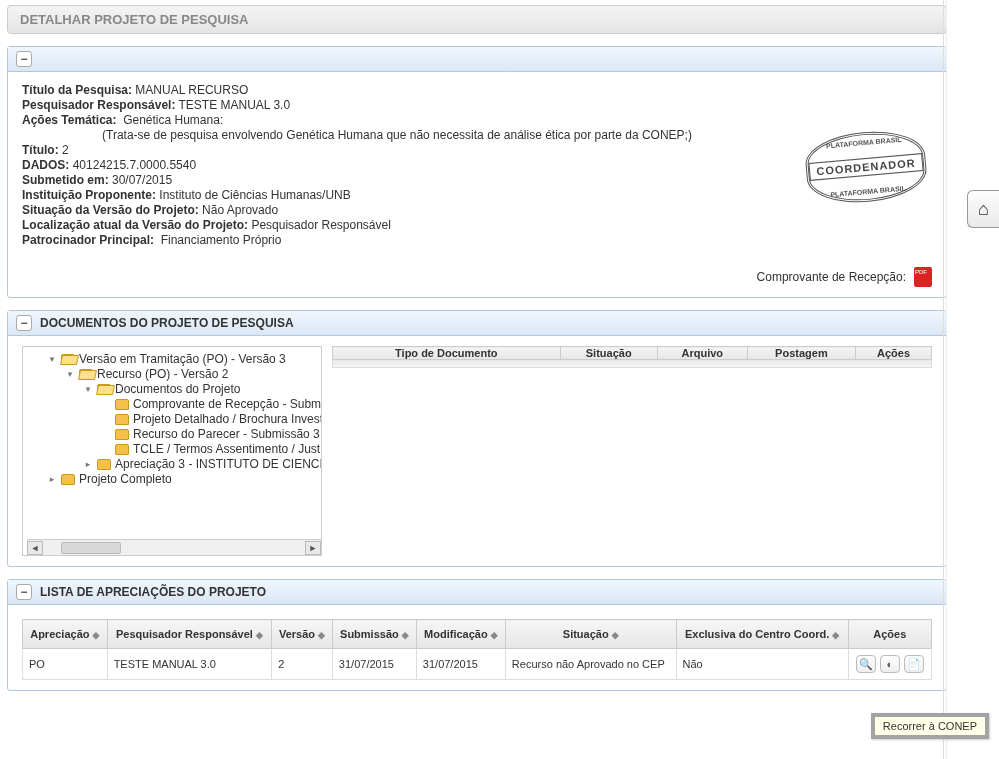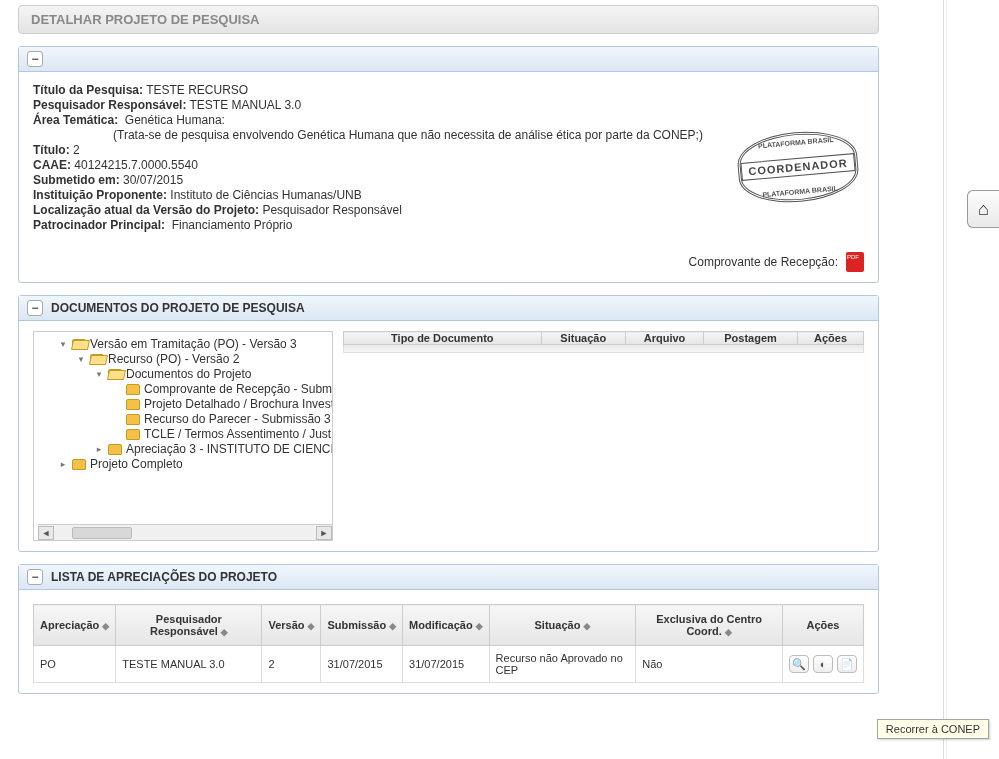--- a/index.html
+++ b/index.html
@@ -1,18 +1,18 @@
 <!DOCTYPE html>
 <html><head>
 <meta charset="utf-8">
 <style>
   * { box-sizing: border-box; }
   body { margin:0; font-family: Arial, sans-serif; font-size:12px; color:#333; background:#fff; }
   .page { width:999px; height:759px; position:relative; overflow:hidden; }
-  .content-area { width:861px; margin-left:18px; }
+  .content-area { width:940px; margin-left:7px; }
   .page-title-bar {
     background: linear-gradient(#f4f4f4,#e4e4e4);
     border:1px solid #ccc; border-radius:4px;
     padding:6px 12px; font-weight:bold; color:#888; font-size:13px;
     margin-top:5px;
   }
   .panel { border:1px solid #b5c7de; border-radius:3px; margin-top:12px; background:#fff; }
   .panel-header {
     background: linear-gradient(#f0f6fc,#dbe7f4);
     border-bottom:1px solid #b5c7de;
@@ -65,49 +65,50 @@
   .actions-cell { display:flex; gap:4px; justify-content:center; }
   .act-btn { width:20px; height:18px; border:1px solid #bbb; border-radius:4px; background:linear-gradient(#fff,#eee); display:flex; align-items:center; justify-content:center; font-size:11px; cursor:pointer; color:#555; }
   .right-tab {
     position:absolute; right:0; top:190px; width:32px; height:38px;
     border:1px solid #999; border-right:none; border-radius:6px 0 0 6px;
     background:linear-gradient(#fdfdfd,#e9e9e9);
     display:flex; align-items:center; justify-content:center; font-size:18px;
   }
   .tooltip {
     position:absolute; right:10px; bottom:20px;
-    border:1px solid #a3a3a3; background:#ffffe8; padding:3px 8px; font-size:11px;
+    border:4px solid #a3a3a3; background:#ffffe8; padding:3px 8px; font-size:11px;
     box-shadow:1px 1px 2px rgba(0,0,0,0.2);
   }
   .vr { position:absolute; right:55px; top:0; bottom:0; width:1px; background:#ddd; }
   .vr2 { position:absolute; right:52px; top:0; bottom:0; width:1px; background:#eee; }
 </style>
 </head>
 <body>
 
 <div class="page">
   <div class="vr"></div>
     <div class="vr2"></div>
   <div class="content-area">
 
     <div class="page-title-bar">DETALHAR PROJETO DE PESQUISA</div>
 
     <div class="panel">
       <div class="panel-header">
         <span class="toggle-btn">−</span>
       </div>
       <div class="panel-body">
-        <div class="meta-line"><b>Título da Pesquisa:</b> <span>TESTE RECURSO</span></div>
+        <div class="meta-line"><b>Título da Pesquisa:</b> <span>MANUAL RECURSO</span></div>
         <div class="meta-line"><b>Pesquisador Responsável:</b> <span>TESTE MANUAL 3.0</span></div>
-        <div class="meta-line"><b>Área Temática:</b>&nbsp;&nbsp;<span>Genética Humana:</span></div>
+        <div class="meta-line"><b>Ações Temática:</b>&nbsp;&nbsp;<span>Genética Humana:</span></div>
         <div class="meta-line indent"><span>(Trata-se de pesquisa envolvendo Genética Humana que não necessita de análise ética por parte da CONEP;)</span></div>
         <div class="meta-line"><b>Título:</b> <span>2</span></div>
-        <div class="meta-line"><b>CAAE:</b> <span>40124215.7.0000.5540</span></div>
+        <div class="meta-line"><b>DADOS:</b> <span>40124215.7.0000.5540</span></div>
         <div class="meta-line"><b>Submetido em:</b> <span>30/07/2015</span></div>
         <div class="meta-line"><b>Instituição Proponente:</b> <span>Instituto de Ciências Humanas/UNB</span></div>
+        <div class="meta-line"><b>Situação da Versão do Projeto:</b> <span>Não Aprovado</span></div>
         <div class="meta-line"><b>Localização atual da Versão do Projeto:</b> <span>Pesquisador Responsável</span></div>
         <div class="meta-line"><b>Patrocinador Principal:</b>&nbsp;&nbsp;<span>Financiamento Próprio</span></div>
 
         <div class="stamp">
           <span class="stamp-label-top">PLATAFORMA BRASIL</span>
           <span class="inner">COORDENADOR</span>
           <span class="stamp-label-bottom">PLATAFORMA BRASIL</span>
         </div>
 
         <div class="receipt-row">

